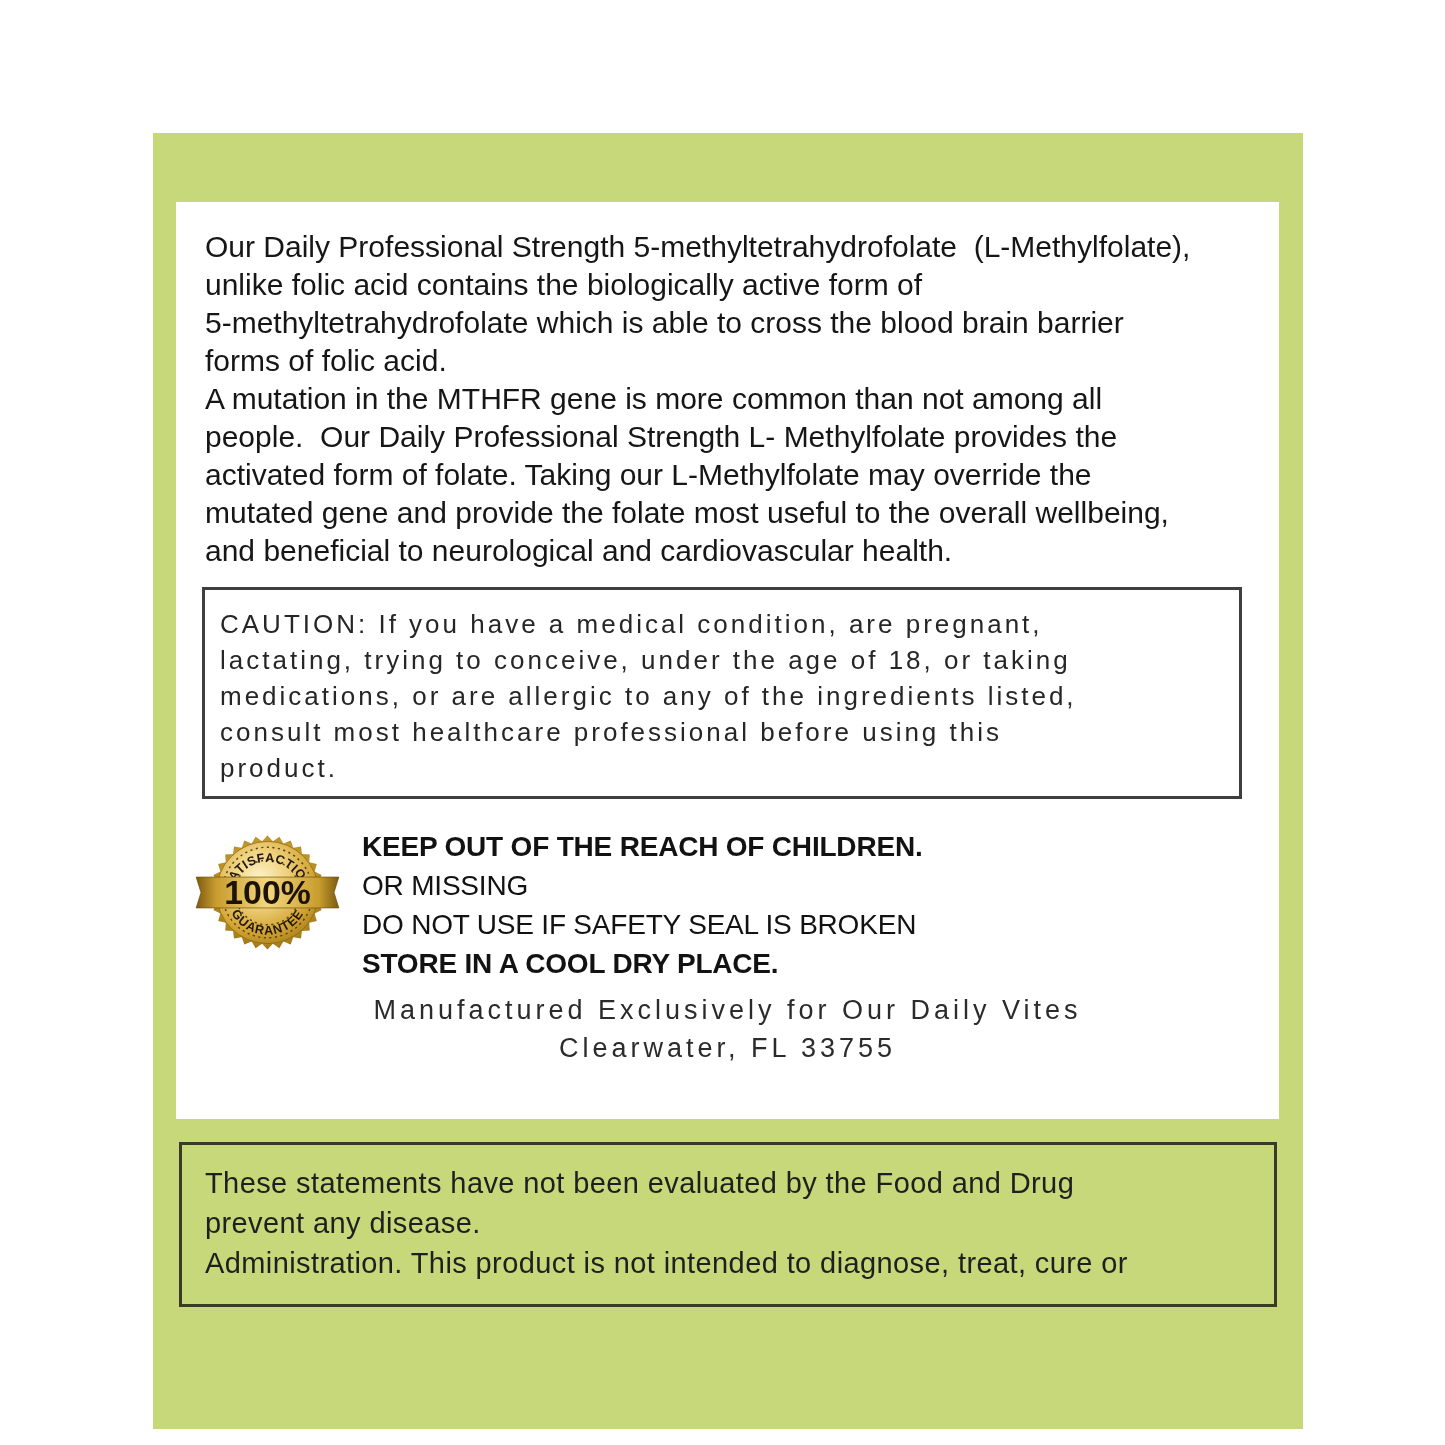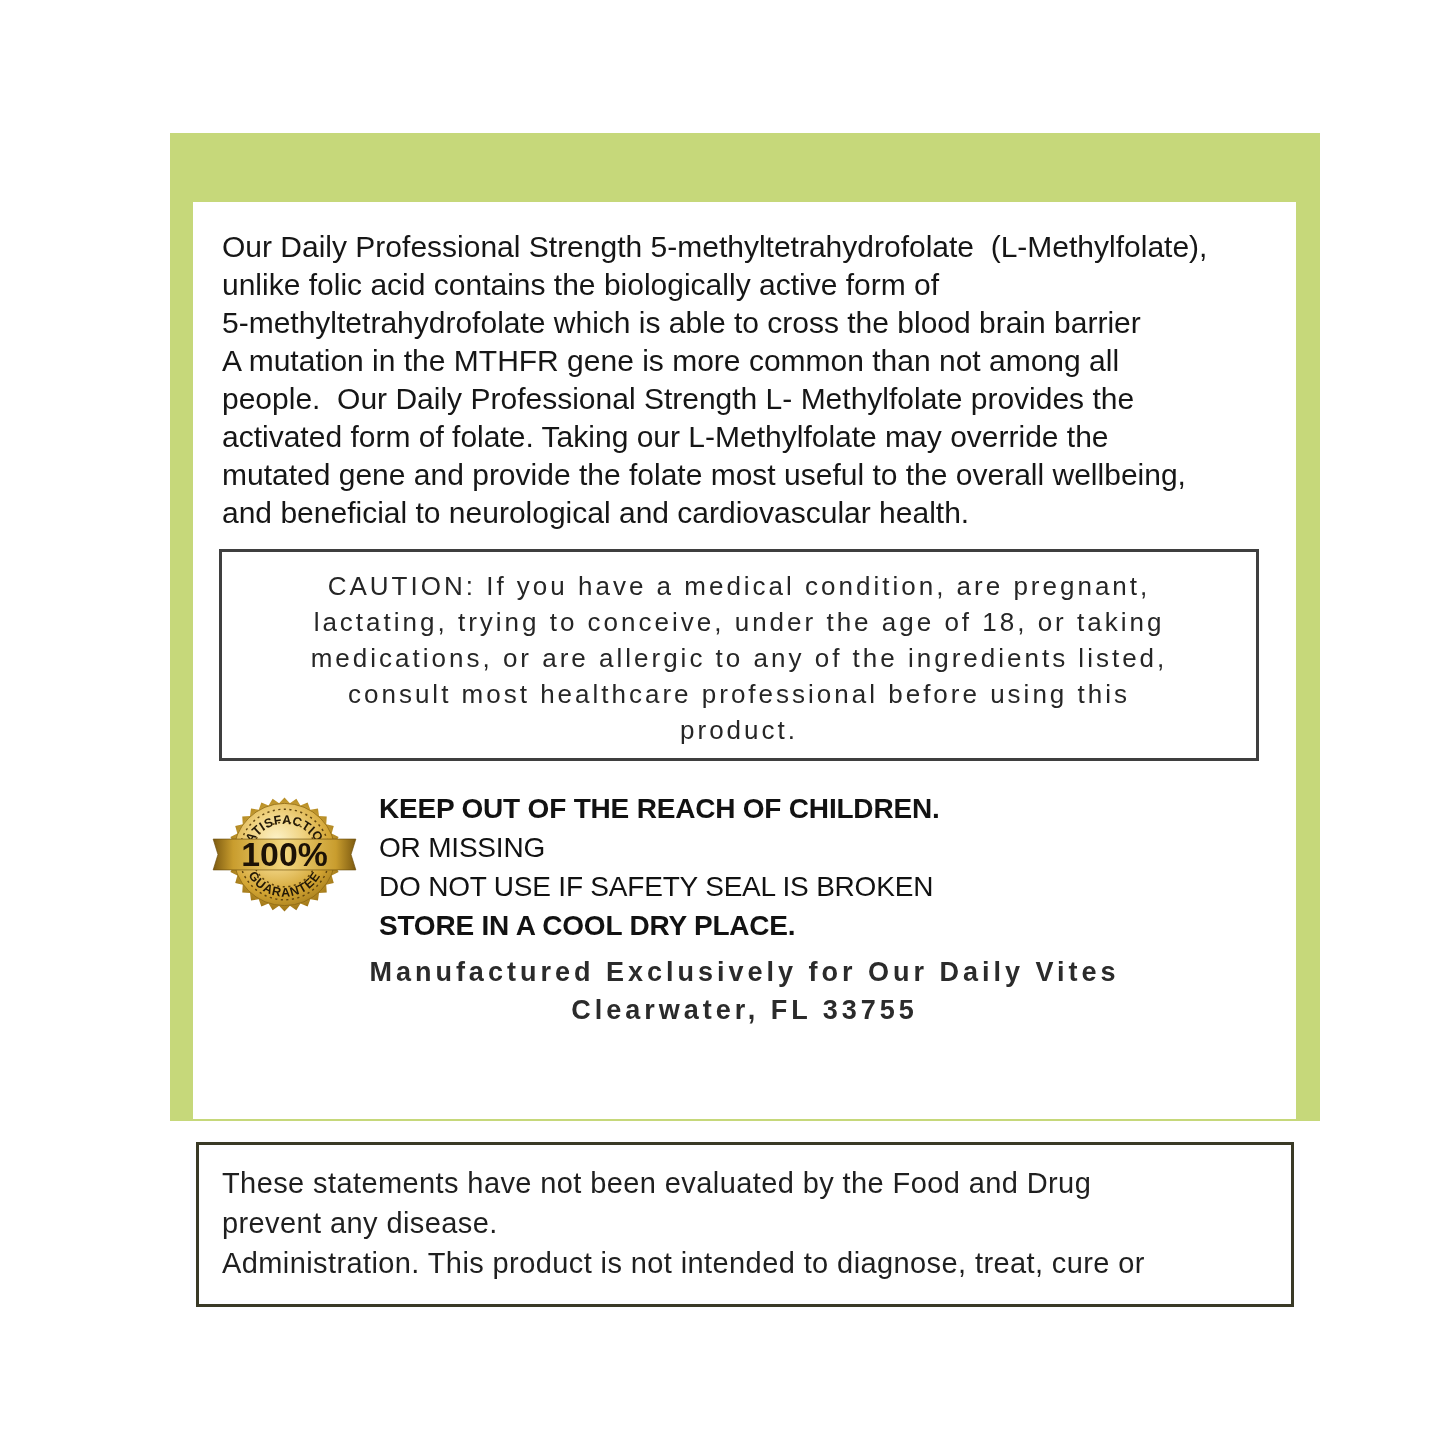--- a/index.html
+++ b/index.html
@@ -1,50 +1,51 @@
 <!DOCTYPE html>
 <html style="--panel_green: #c6d87a; --border_gray: #3f3f3f; --border_olive: #3a3a26; --seal_gold_light: #f3d77e; --seal_gold_dark: #7c5a10; --seal_text: #221807;"><head>
 <meta charset="utf-8">
 <style>
   html,body{margin:0;padding:0;background:#ffffff;}
   .page{position:relative;width:1445px;height:1445px;background:#ffffff;overflow:hidden;
         font-family:"Liberation Sans", sans-serif;color:#1c1c1c;}
-  .green-panel{position:absolute;left:170px;top:133px;width:1150px;height:988px;
+  .green-panel{position:absolute;left:153px;top:133px;width:1150px;height:1296px;
         background:var(--panel_green,#c6d87a);}
   .white-card{position:absolute;left:23px;top:69px;width:1103px;height:917px;
         background:#ffffff;box-sizing:border-box;}
   .description{padding:26px 20px 0 29px;}
   .description .line{white-space:pre;font-size:30px;line-height:38px;color:#161616;}
   .caution-box{box-sizing:border-box;margin:17px 0 0 26px;width:1040px;height:212px;
-        border:3px solid var(--border_gray,#3f3f3f);padding:16px 15px 0 15px;text-align:center;}
+        border:3px solid var(--border_gray,#3f3f3f);padding:16px 15px 0 15px;}
   .caution-box .line{white-space:pre;font-size:26px;line-height:36px;letter-spacing:3px;color:#262626;}
   .warn-row{display:flex;align-items:flex-start;padding:26px 0 0 19px;}
   .seal-wrap{flex:0 0 auto;width:145px;height:135px;}
   .warn-text{margin-left:22px;padding-top:2px;}
   .warn-text .wline{white-space:pre;font-size:28px;line-height:39px;color:#121212;letter-spacing:-0.2px;}
   .warn-text .bold{font-weight:bold;}
-  .manufacturer{margin-top:8px;text-align:center;font-weight:bold;}
+  .manufacturer{margin-top:8px;text-align:center;}
   .manufacturer .mline{white-space:pre;font-size:27px;line-height:38px;letter-spacing:4px;color:#2b2b2b;}
   .fda-box{position:absolute;left:26px;top:1009px;width:1098px;height:165px;box-sizing:border-box;
         border:3px solid var(--border_olive,#3a3a26);padding:18px 0 16px 23px;}
   .fda-box .line{white-space:pre;font-size:29px;line-height:40px;letter-spacing:0.4px;color:#1f1f1f;}
   .seal-arc{font-family:"Liberation Sans", sans-serif;font-weight:bold;}
 </style>
 </head>
 <body>
 
 <div class="page">
   <div class="green-panel">
 
     <div class="white-card">
 
       <div class="description">
         <div class="line">Our Daily Professional Strength 5-methyltetrahydrofolate  (L-Methylfolate),</div>
         <div class="line">unlike folic acid contains the biologically active form of</div>
         <div class="line">5-methyltetrahydrofolate which is able to cross the blood brain barrier</div>
+        <div class="line">forms of folic acid.</div>
         <div class="line">A mutation in the MTHFR gene is more common than not among all</div>
         <div class="line">people.  Our Daily Professional Strength L- Methylfolate provides the</div>
         <div class="line">activated form of folate. Taking our L-Methylfolate may override the</div>
         <div class="line">mutated gene and provide the folate most useful to the overall wellbeing,</div>
         <div class="line">and beneficial to neurological and cardiovascular health.</div>
       </div>
 
       <div class="caution-box">
         <div class="line">CAUTION: If you have a medical condition, are pregnant,</div>
         <div class="line">lactating, trying to conceive, under the age of 18, or taking</div>

